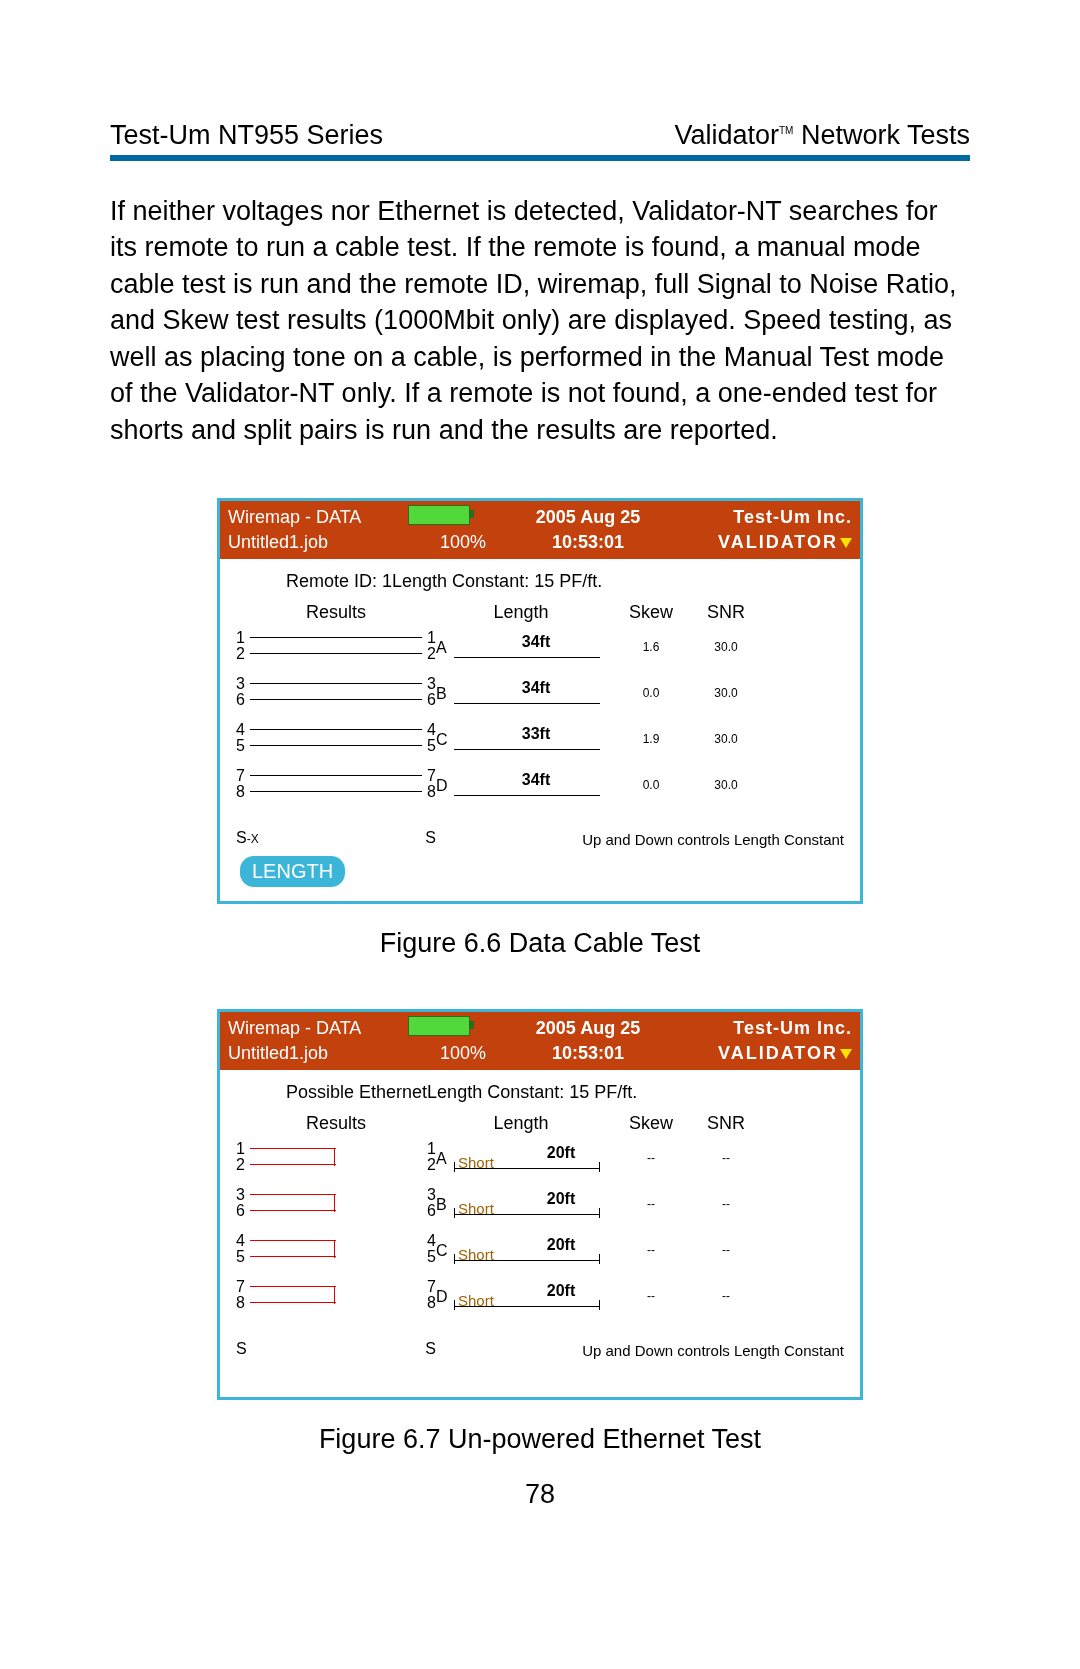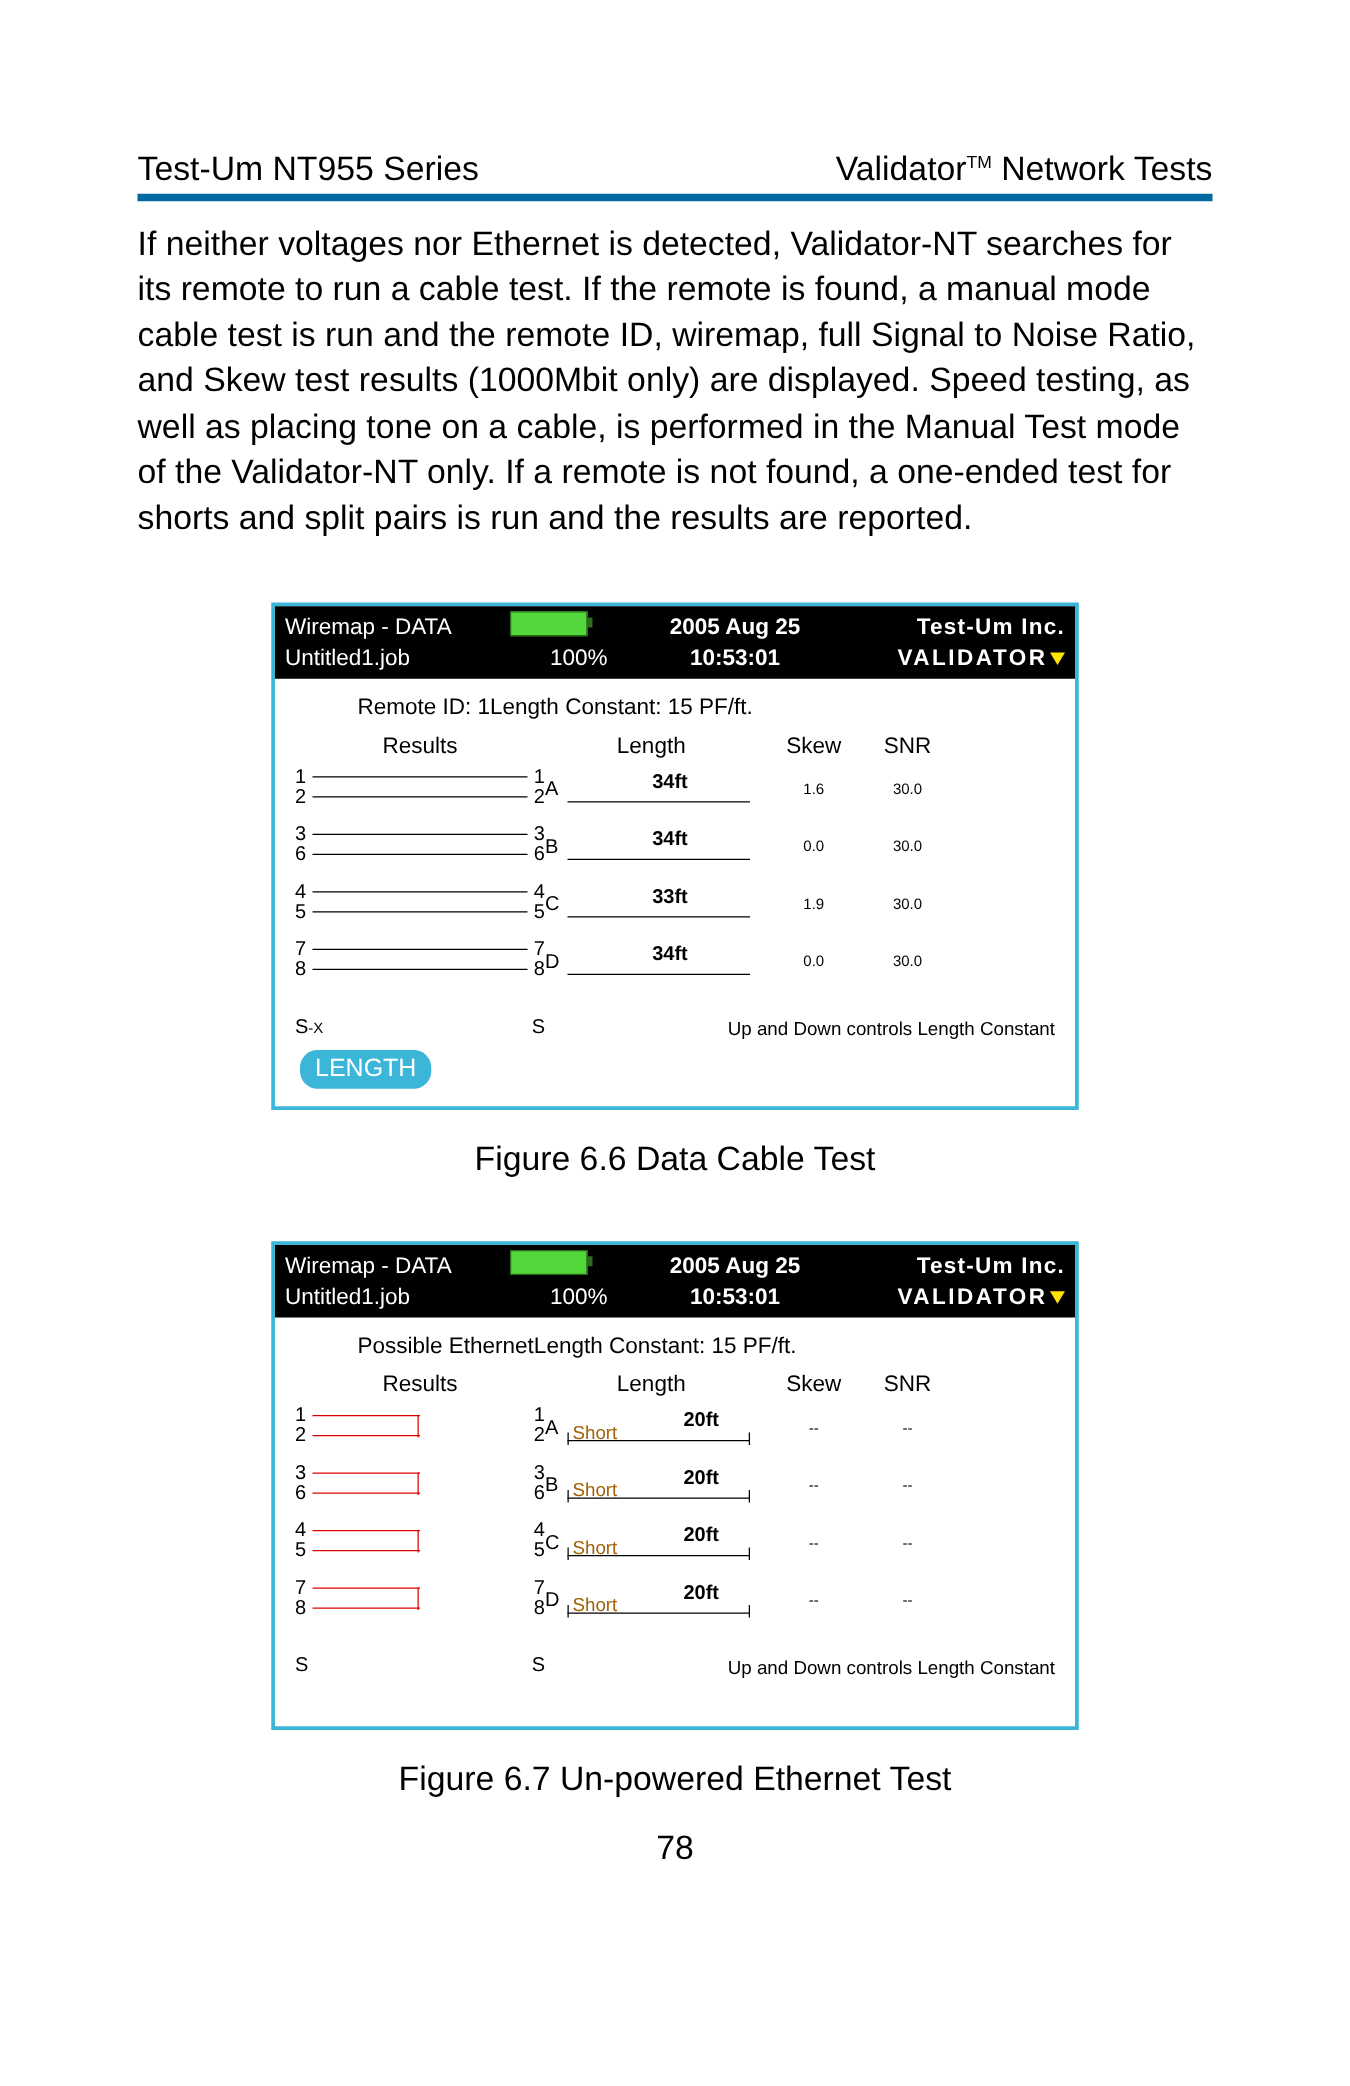--- a/index.html
+++ b/index.html
@@ -18,37 +18,37 @@
     position: relative;
   }
   .header-row {
     display: flex;
     justify-content: space-between;
     font-size: 27px;
     border-bottom: 6px solid #0369a1;
     padding-bottom: 4px;
   }
   .header-right .tm {
-    font-size: 14px;
+    font-size: 10px;
     vertical-align: super;
     text-align: right;
   }
   .body-text {
     font-size: 27px;
     line-height: 1.35;
-    margin-top: 16px;
+    margin-top: 32px;
   }
   .fig {
     width: 640px;
     margin: 50px auto 10px auto;
     border: 3px solid #3bb6d9;
     background: #fff;
   }
   .fig-header {
-    background: #000000;
+    background: #c2410c;
     color: #fff;
     padding: 4px 8px 6px 8px;
     font-size: 18px;
     display: grid;
     grid-template-columns: 180px 110px 140px 1fr;
     row-gap: 2px;
     align-items: center;
   }
   .battery {
     display: inline-block;

